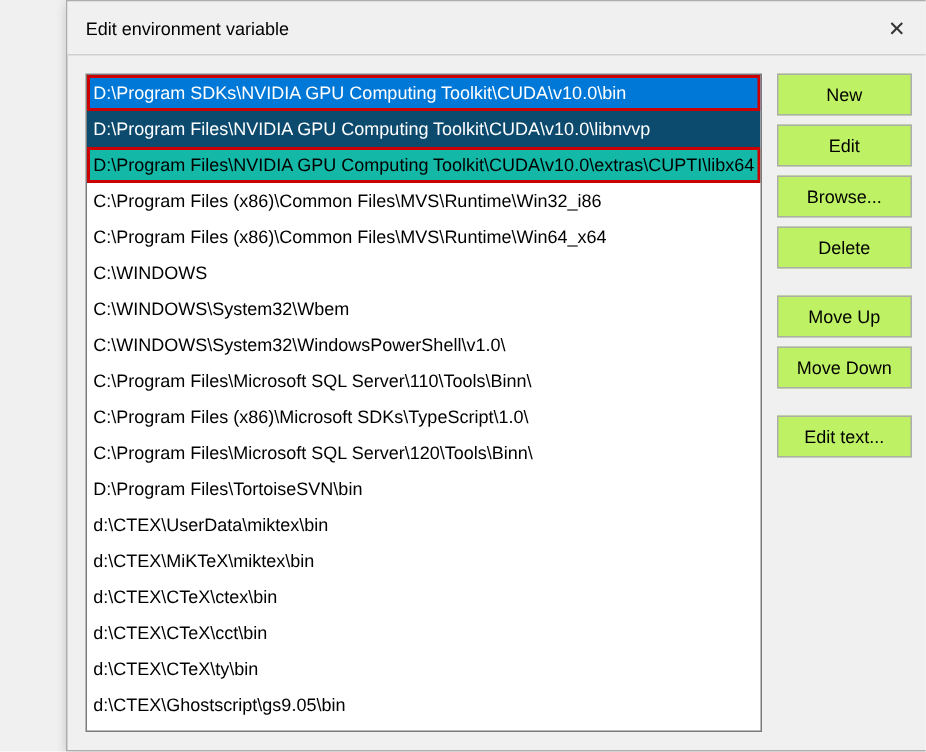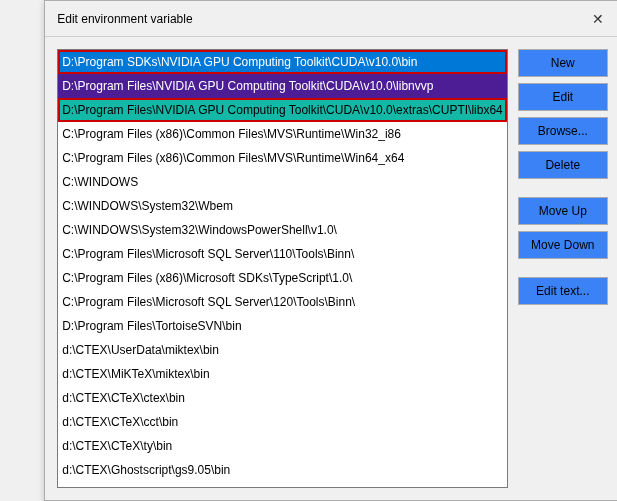--- a/index.html
+++ b/index.html
@@ -77,21 +77,21 @@
     }
     .buttons-panel {
       display: flex;
       flex-direction: column;
       gap: 6px;
       width: 90px;
     }
     .btn {
       width: 90px;
       height: 28px;
-      background: #3b82f6;
+      background: #bef264;
       border: 1px solid #adadad;
       cursor: pointer;
       font-size: 12px;
       text-align: center;
       display: flex;
       align-items: center;
       justify-content: center;
       color: #000;
     }
     .btn-spacer { height: 6px; }
@@ -107,21 +107,21 @@
   <div class="title-bar">
     <span class="title-bar-title">Edit environment variable</span>
     <div class="close-btn">✕</div>
   </div>
 
   <div class="dialog-content">
     <div class="list-container">
       <div class="list-box">
 
       <div class="list-item" style="background: rgb(0, 120, 215); color: white; outline: rgb(204, 0, 0) solid 2px; outline-offset: -2px;">D:\Program SDKs\NVIDIA GPU Computing Toolkit\CUDA\v10.0\bin</div>
-          <div class="list-item" style="background: #4c1d95; color: white;">D:\Program Files\NVIDIA GPU Computing Toolkit\CUDA\v10.0\libnvvp</div>
+          <div class="list-item" style="background: #0c4a6e; color: white;">D:\Program Files\NVIDIA GPU Computing Toolkit\CUDA\v10.0\libnvvp</div>
           <div class="list-item" style="background: #14b8a6; color: rgb(0, 0, 0); outline: rgb(204, 0, 0) solid 2px; outline-offset: -2px;">D:\Program Files\NVIDIA GPU Computing Toolkit\CUDA\v10.0\extras\CUPTI\libx64</div>
           <div class="list-item">C:\Program Files (x86)\Common Files\MVS\Runtime\Win32_i86</div>
           <div class="list-item">C:\Program Files (x86)\Common Files\MVS\Runtime\Win64_x64</div>
           <div class="list-item">C:\WINDOWS</div>
           <div class="list-item">C:\WINDOWS\System32\Wbem</div>
           <div class="list-item">C:\WINDOWS\System32\WindowsPowerShell\v1.0\</div>
           <div class="list-item">C:\Program Files\Microsoft SQL Server\110\Tools\Binn\</div>
           <div class="list-item">C:\Program Files (x86)\Microsoft SDKs\TypeScript\1.0\</div>
           <div class="list-item">C:\Program Files\Microsoft SQL Server\120\Tools\Binn\</div>
           <div class="list-item">D:\Program Files\TortoiseSVN\bin</div>

